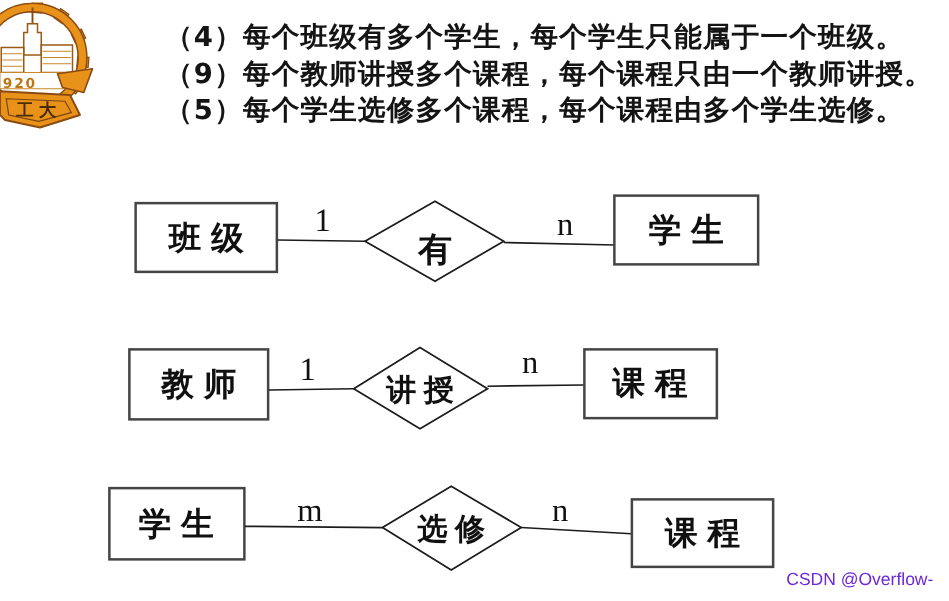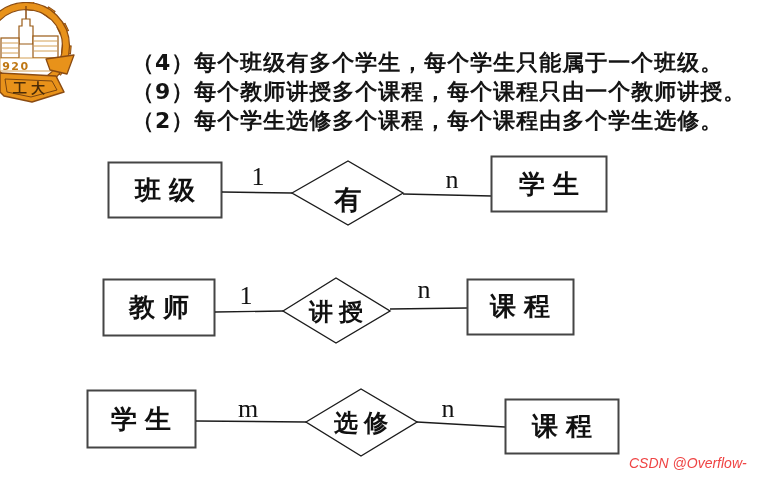--- a/index.html
+++ b/index.html
@@ -15,21 +15,20 @@
   .notes {
     position: absolute;
     left: 132px;
     top: 16px;
     font-size: 22px;
     font-weight: bold;
     color: #141414;
     line-height: 29px;
     letter-spacing: 1px;
     white-space: nowrap;
-    margin-top: 32px;
   }
   .diagram { position: absolute; left: 0; top: 0; }
   .entity-box { fill: #ffffff; stroke: #454545; stroke-width: 2; }
   .diamond   { fill: #ffffff; stroke: #1c1c1c; stroke-width: 1.4; }
   .connector { stroke: #1c1c1c; stroke-width: 1.4; }
   text.cjk {
     font-family: "DejaVu Sans", sans-serif;
     font-weight: bold;
     fill: #101010;
     text-anchor: middle;
@@ -42,24 +41,23 @@
     font-family: "Liberation Serif", serif;
     font-size: 26px;
     fill: #111111;
     text-anchor: middle;
   }
   .watermark {
     position: absolute;
     left: 629px;
     top: 455px;
     font-size: 14px;
-    color: #ef4444;
+    color: #6d28d9;
     font-family: "Liberation Sans", sans-serif;
     white-space: nowrap;
-    font-style: italic;
   }
 </style>
 </head>
 <body>
 
 <div class="canvas">
 
   <svg class="logo" width="96" height="104" viewBox="0 0 96 104" aria-hidden="true">
     <g>
       <g transform="rotate(-85 26 44)">
@@ -103,21 +101,21 @@
     <text x="-7" y="68" font-size="11" font-weight="bold" fill="#bf7713" font-family="'DejaVu Sans', sans-serif" letter-spacing="1.5">1920</text>
     <polygon points="46,57 74,53 67,72 50,68" fill="#E8921A" stroke="#8a4b12" stroke-width="1.3" stroke-linejoin="round"></polygon>
     <polygon points="0,71 56,74 64,90 32,100 4,94 0,90" fill="#E8921A" stroke="#8a4b12" stroke-width="1.5" stroke-linejoin="round"></polygon>
     <polygon points="5,77 52,79 57,88 31,95 7,90" fill="none" stroke="#7a4510" stroke-width="1"></polygon>
     <text x="31" y="91" font-size="14" font-weight="bold" fill="#4a2c08" text-anchor="middle" font-family="'DejaVu Sans', sans-serif" letter-spacing="4">工大</text>
   </svg>
 
   <div class="notes">
     <div class="note-line">（4）每个班级有多个学生，每个学生只能属于一个班级。</div>
     <div class="note-line">（9）每个教师讲授多个课程，每个课程只由一个教师讲授。</div>
-    <div class="note-line">（2）每个学生选修多个课程，每个课程由多个学生选修。</div>
+    <div class="note-line">（5）每个学生选修多个课程，每个课程由多个学生选修。</div>
   </div>
 
   <svg class="diagram" width="759" height="481" viewBox="0 0 759 481">
 
     <g>
       <rect class="entity-box" x="108.5" y="162.5" width="113" height="55"></rect>
       <text class="cjk sp8" x="169" y="199">班级</text>
       <line class="connector" x1="222" y1="192" x2="292" y2="193"></line>
       <text class="card" x="258" y="185">1</text>
       <polygon class="diamond" points="292,193 348,161 403,193 348,225"></polygon>

